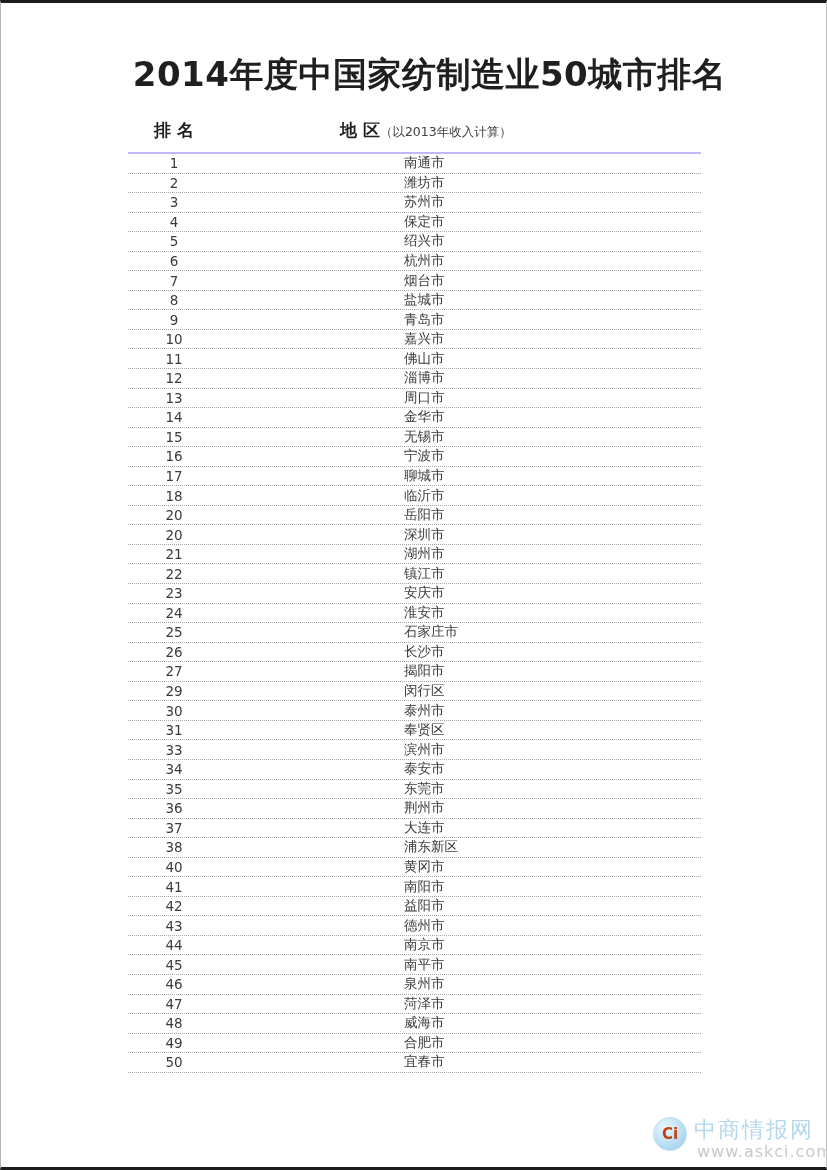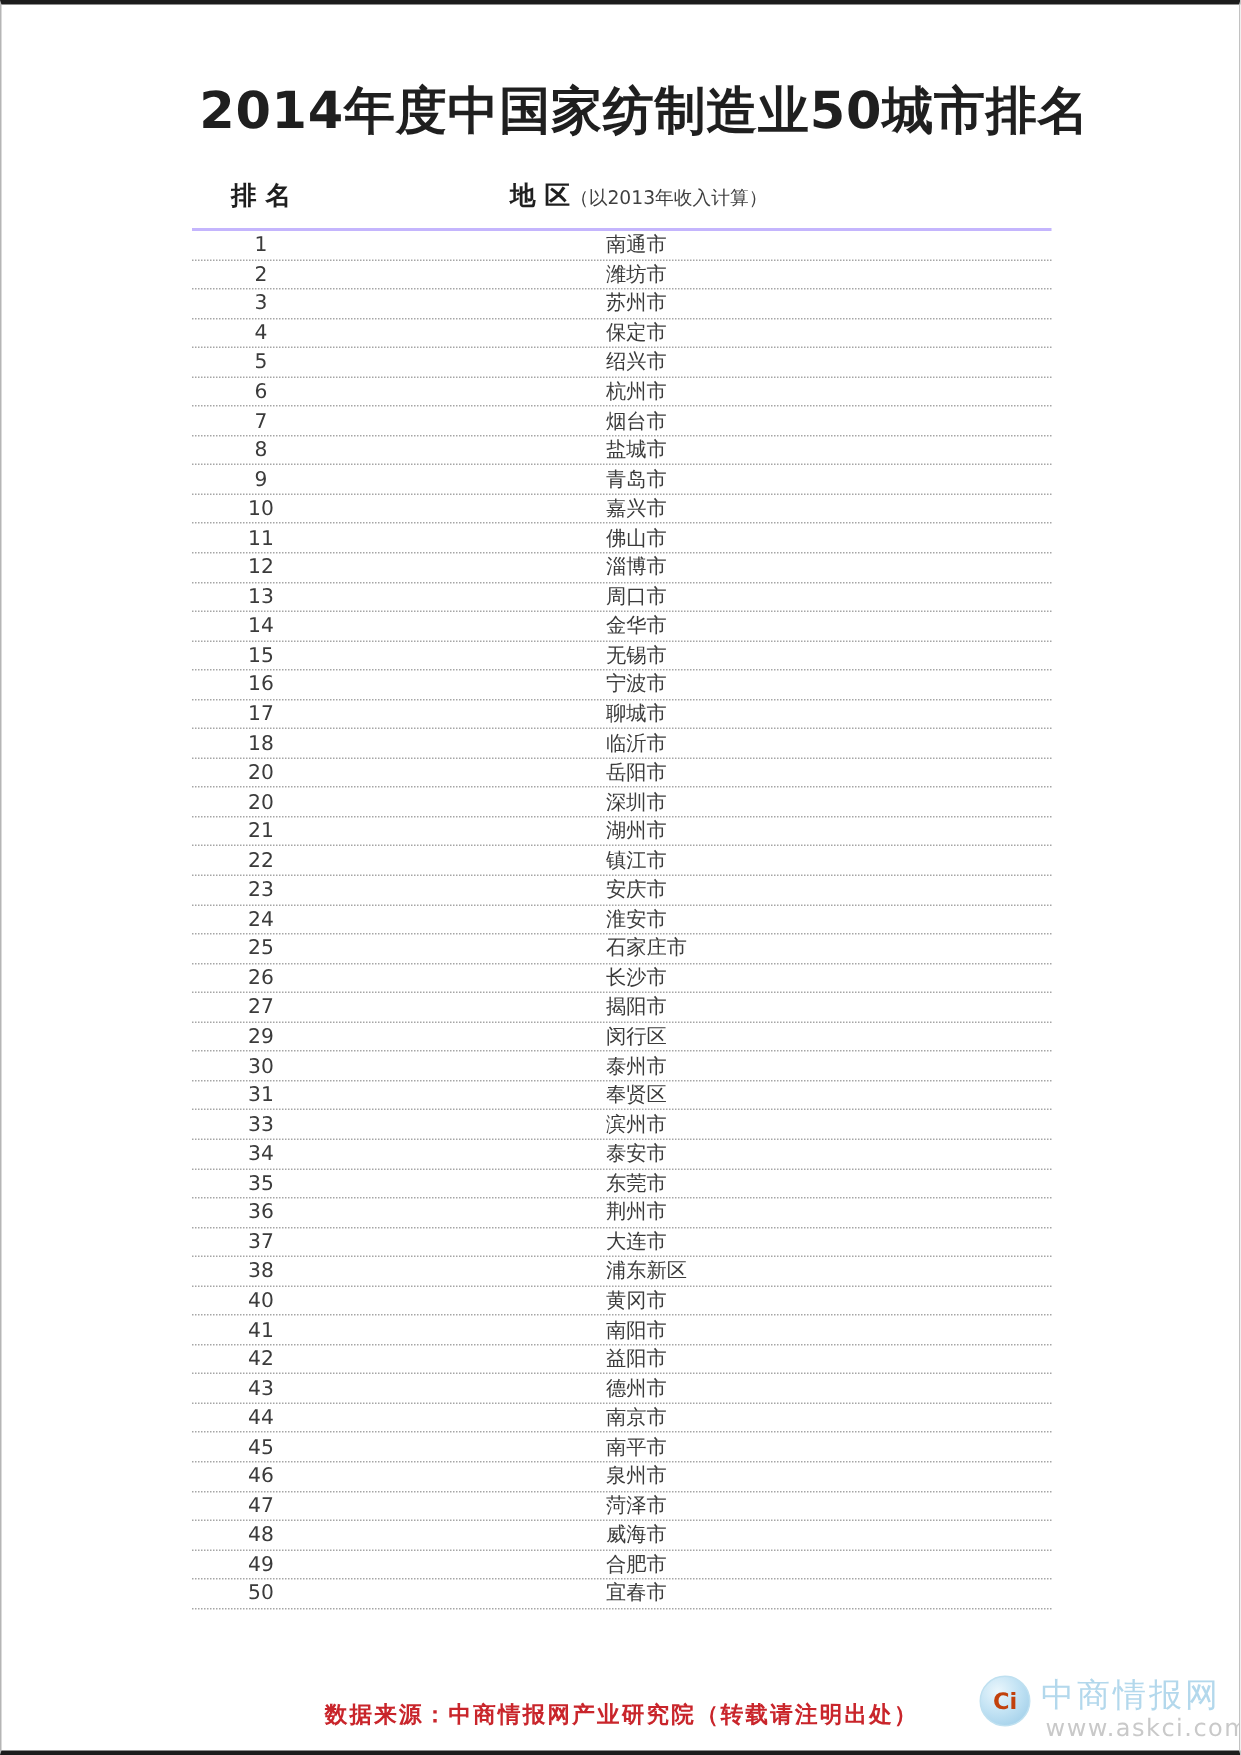--- a/index.html
+++ b/index.html
@@ -394,21 +394,20 @@
   </div>
 
   <div class="table-row">
     <div class="rank-cell">50</div>
     <div class="city-cell">宜春市</div>
   </div>
 </div>
 
   </div>
 
-  <div class="footer-source">数据来源：中商情报网产业研究院（转载请注明出处）</div>
 
   <div class="watermark">
     <div class="wm-logo"></div>
     <div class="wm-logo-text">Ci</div>
     <div class="wm-site-name">中商情报网</div>
     <div class="wm-site-url">www.askci.com</div>
   </div>
 
 </div>
 

